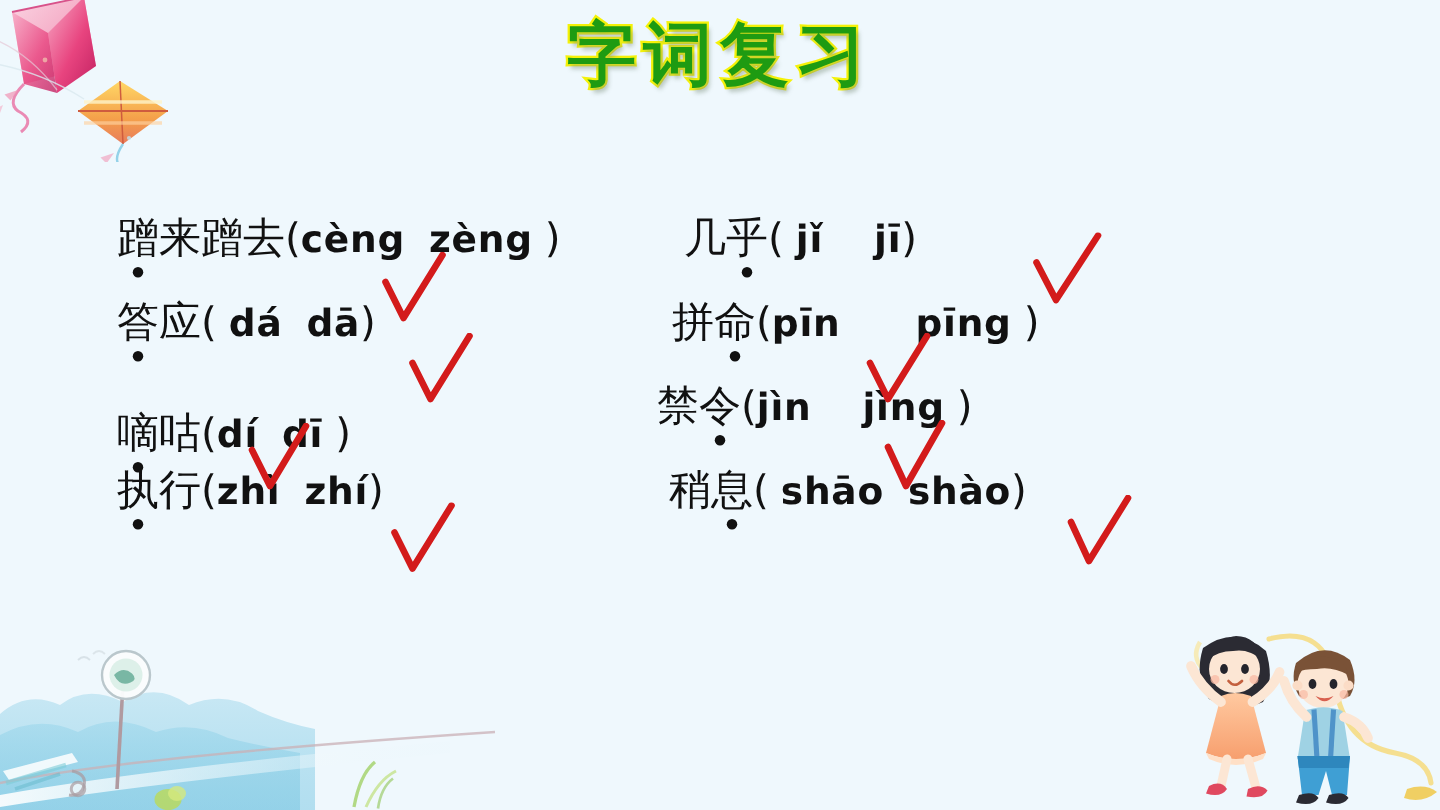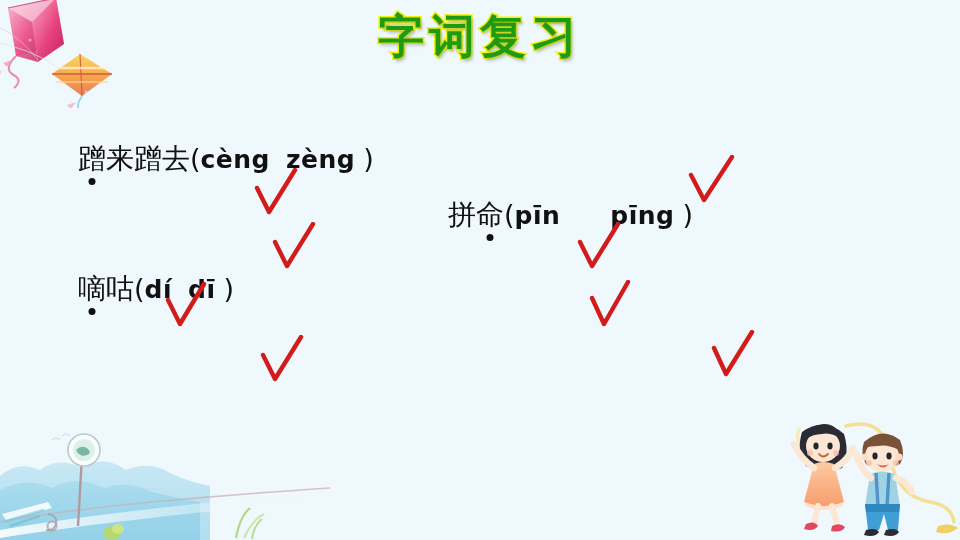--- a/index.html
+++ b/index.html
@@ -160,34 +160,51 @@
   <div id="title-wrap">
     <span id="title">字词复习</span>
   </div>
 
   <div id="word-grid">
 
     <div class="word-row">
       <div class="word-cell left" style="top:0;">
         <span class="hanzi dotted">蹭</span><span class="hanzi">来蹭去</span><span class="paren">(</span><span class="pinyin">cèng</span><span class="gap"></span><span class="pinyin">zèng</span><span class="gap-sm"></span><span class="paren">)</span>
       </div>
+      <div class="word-cell" style="left:378px;top:0;">
+        <span class="hanzi">几</span><span class="hanzi dotted">乎</span><span class="paren">(</span><span class="gap-sm"></span><span class="pinyin">jǐ</span><span class="gap-wide"></span><span class="pinyin">jī</span><span class="paren">)</span>
+      </div>
     </div>
 
     <div class="word-row">
+      <div class="word-cell left" style="top:0;">
+        <span class="hanzi dotted">答</span><span class="hanzi">应</span><span class="paren">(</span><span class="gap-sm"></span><span class="pinyin">dá</span><span class="gap"></span><span class="pinyin">dā</span><span class="paren">)</span>
+      </div>
       <div class="word-cell" style="left:370px;top:0;">
         <span class="hanzi">拼</span><span class="hanzi dotted">命</span><span class="paren">(</span><span class="pinyin">pīn</span><span class="gap-wide"></span><span class="gap"></span><span class="pinyin">pīng</span><span class="gap-sm"></span><span class="paren">)</span>
       </div>
     </div>
 
     <div class="word-row">
       <div class="word-cell left" style="top:0;margin-top:18px;">
         <span class="hanzi dotted">嘀</span><span class="hanzi">咕</span><span class="paren">(</span><span class="pinyin">dí</span><span class="gap"></span><span class="pinyin">dī</span><span class="gap-sm"></span><span class="paren">)</span>
       </div>
+      <div class="word-cell" style="left:360px;top:0;">
+        <span class="hanzi">禁</span><span class="hanzi dotted">令</span><span class="paren">(</span><span class="pinyin">jìn</span><span class="gap-wide"></span><span class="pinyin">jìng</span><span class="gap-sm"></span><span class="paren">)</span>
+      </div>
     </div>
 
+    <div class="word-row">
+      <div class="word-cell left" style="top:0;">
+        <span class="hanzi dotted">执</span><span class="hanzi">行</span><span class="paren">(</span><span class="pinyin">zhì</span><span class="gap"></span><span class="pinyin">zhí</span><span class="paren">)</span>
+      </div>
+      <div class="word-cell" style="left:368px;top:0;">
+        <span class="hanzi">稍</span><span class="hanzi dotted">息</span><span class="paren">(</span><span class="gap-sm"></span><span class="pinyin">shāo</span><span class="gap"></span><span class="pinyin">shào</span><span class="paren">)</span>
+      </div>
+    </div>
   </div>
 
   <div class="check" style="left:253px;top:168px;">
     <svg width="48" height="50" viewBox="0 0 48 50">
       <path d="M4 20 L16 44 L42 2" fill="none" stroke="#d31b1b" stroke-width="4.4" stroke-linecap="round" stroke-linejoin="round"></path>
     </svg>
   </div>
 
   <div class="check" style="left:687px;top:155px;">
     <svg width="50" height="52" viewBox="0 0 50 52">

